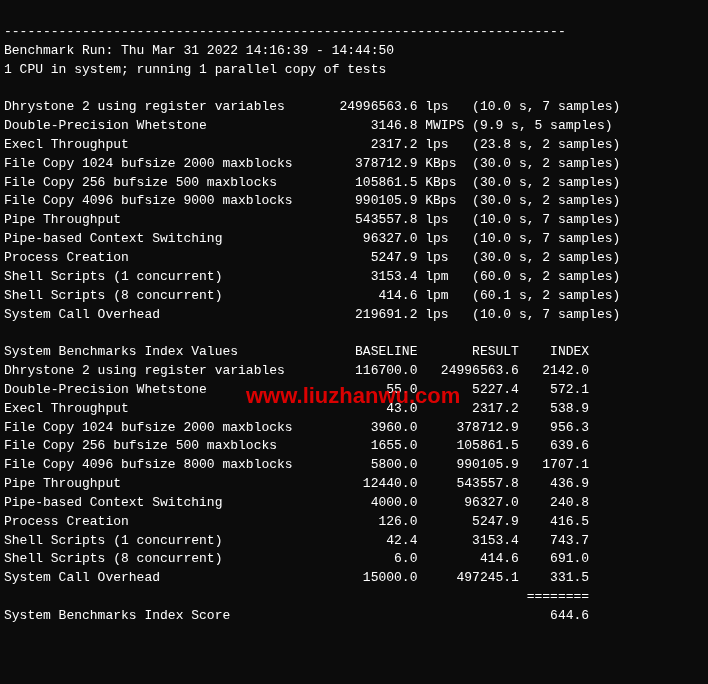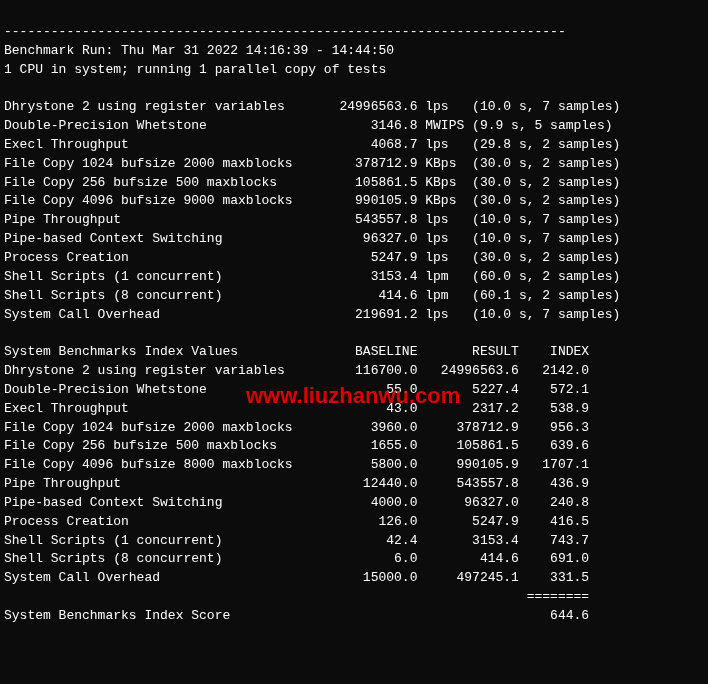--- a/index.html
+++ b/index.html
@@ -33,21 +33,21 @@
 </head>
 <body>
 
 <div class="terminal">
 <span>------------------------------------------------------------------------</span>
 <span>Benchmark Run: Thu Mar 31 2022 14:16:39 - 14:44:50</span>
 <span>1 CPU in system; running 1 parallel copy of tests</span>
 <span></span>
 <span>Dhrystone 2 using register variables       24996563.6 lps   (10.0 s, 7 samples)</span>
 <span>Double-Precision Whetstone                     3146.8 MWIPS (9.9 s, 5 samples)</span>
-<span>Execl Throughput                               4068.7 lps   (29.8 s, 2 samples)</span>
+<span>Execl Throughput                               2317.2 lps   (23.8 s, 2 samples)</span>
 <span>File Copy 1024 bufsize 2000 maxblocks        378712.9 KBps  (30.0 s, 2 samples)</span>
 <span>File Copy 256 bufsize 500 maxblocks          105861.5 KBps  (30.0 s, 2 samples)</span>
 <span>File Copy 4096 bufsize 9000 maxblocks        990105.9 KBps  (30.0 s, 2 samples)</span>
 <span>Pipe Throughput                              543557.8 lps   (10.0 s, 7 samples)</span>
 <span>Pipe-based Context Switching                  96327.0 lps   (10.0 s, 7 samples)</span>
 <span>Process Creation                               5247.9 lps   (30.0 s, 2 samples)</span>
 <span>Shell Scripts (1 concurrent)                   3153.4 lpm   (60.0 s, 2 samples)</span>
 <span>Shell Scripts (8 concurrent)                    414.6 lpm   (60.1 s, 2 samples)</span>
 <span>System Call Overhead                         219691.2 lps   (10.0 s, 7 samples)</span>
 <span></span>

